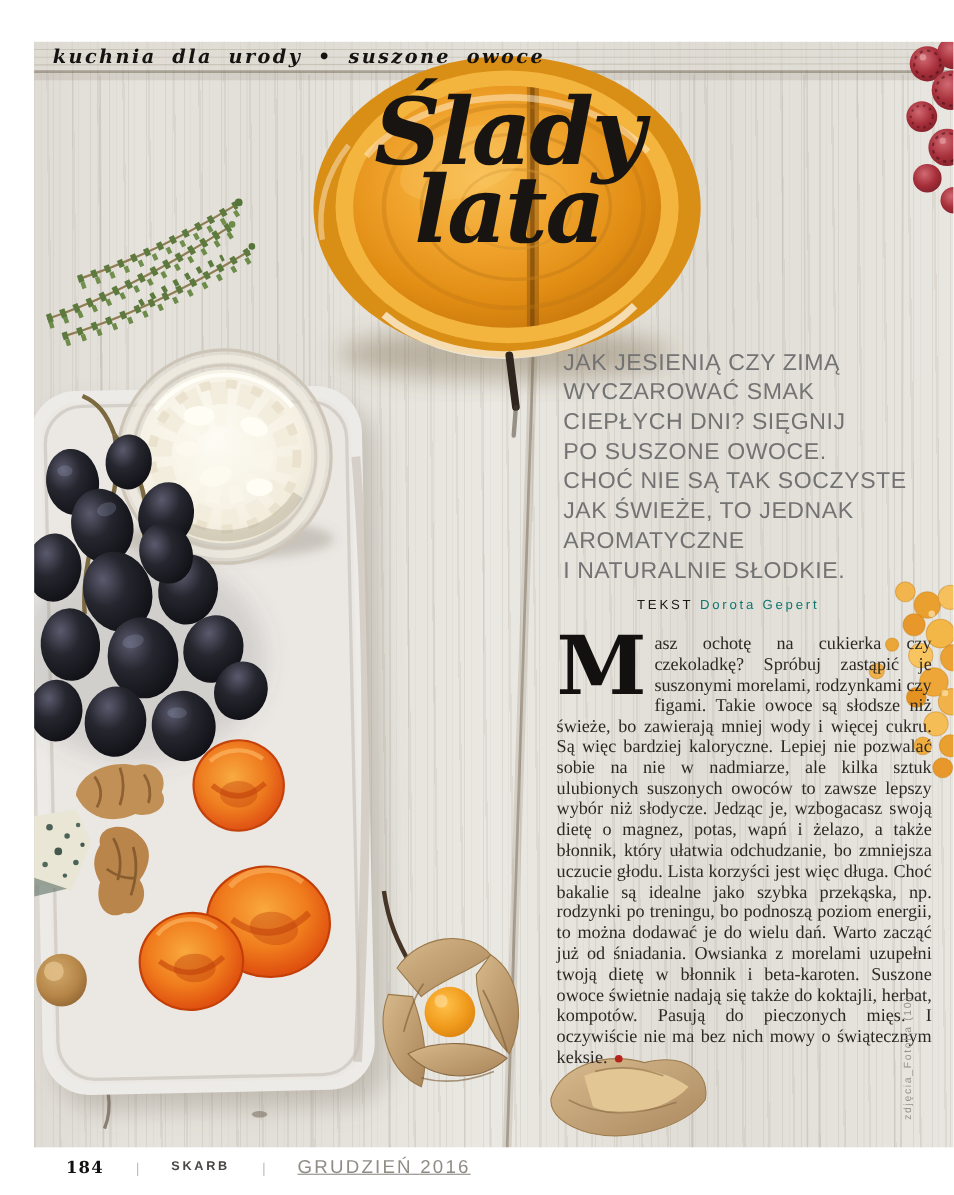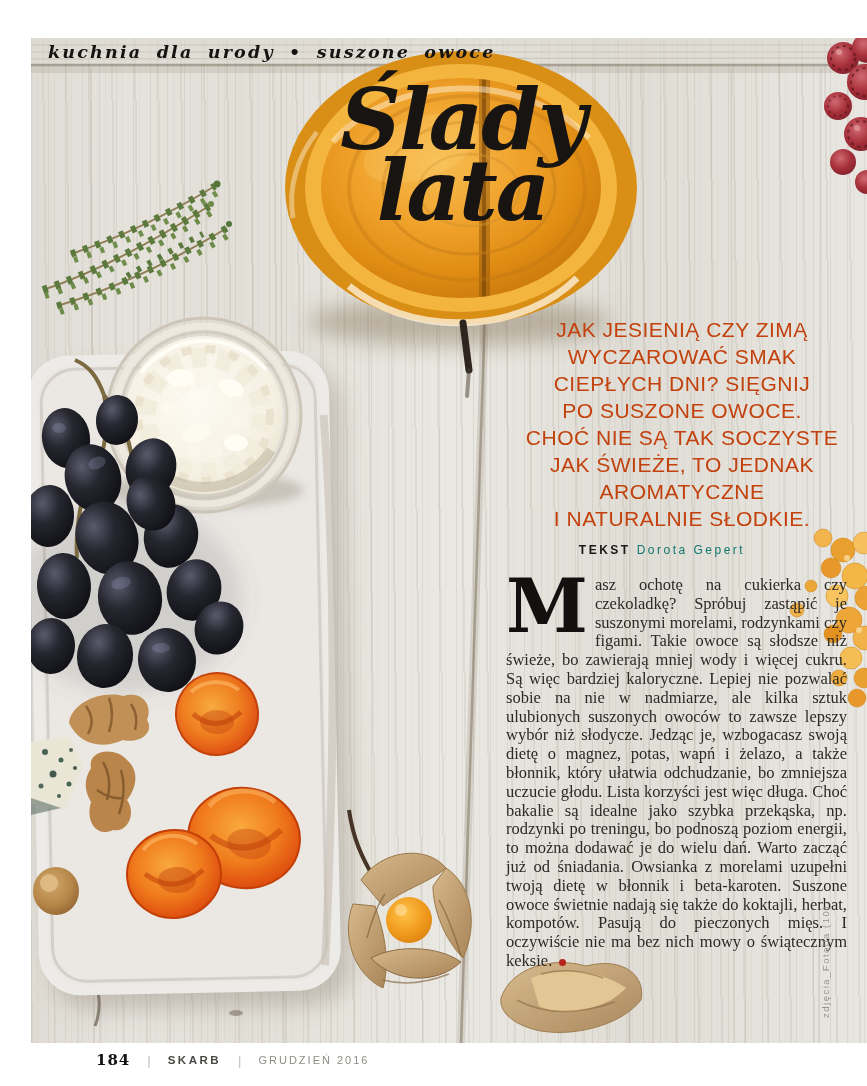--- a/index.html
+++ b/index.html
@@ -23,29 +23,29 @@
     font-family:"DejaVu Serif",serif;font-style:italic;font-weight:700;
     font-size:17.5px;letter-spacing:2.2px;word-spacing:6px;color:#151311;text-align:right;
   }
   .title{
     position:absolute;left:295px;top:84px;width:335px;z-index:5;text-align:center;
     font-family:"DejaVu Serif",serif;font-style:italic;font-weight:700;
     font-size:84px;line-height:71px;color:#171412;letter-spacing:-2px;
   }
   .title span{display:block;}
   .intro{
-    position:absolute;left:512px;top:316px;width:340px;z-index:5;text-align:center;
+    position:absolute;left:512px;top:316px;width:340px;z-index:5;text-align:left;
     font-family:"Liberation Sans",sans-serif;font-size:21px;line-height:27px;
-    letter-spacing:.5px;color:#c2410c;white-space:pre-line;
+    letter-spacing:.5px;color:#737373;white-space:pre-line;
   }
   .byline{
     position:absolute;left:492px;top:543px;width:340px;z-index:5;text-align:center;
     font-size:12px;letter-spacing:2.5px;
   }
-  .byline .lbl{font-weight:700;color:#1a1816;}
+  .byline .lbl{font-weight:400;color:#1a1816;}
   .byline .nm{color:#0f766e;margin-left:6px;}
   .bodycopy{
     position:absolute;left:506px;top:576px;width:341px;z-index:5;
     font-family:"Liberation Serif",serif;font-size:16.5px;line-height:18.8px;
     text-align:justify;color:#2c2925;
   }
   .dropcap{
     float:left;font-family:"DejaVu Serif",serif;font-weight:700;
     font-size:74px;line-height:56px;letter-spacing:-2px;color:#131110;
     margin:2px 9px 0 0;
@@ -53,26 +53,26 @@
   .endmark{
     display:inline-block;width:7px;height:7px;border-radius:50%;
     background:#b5231d;margin-left:7px;vertical-align:baseline;
   }
   .credit{
     position:absolute;left:820px;top:848px;height:170px;z-index:5;
     writing-mode:vertical-rl;transform:rotate(180deg);
     font-size:9.5px;letter-spacing:1.5px;color:#97928a;
   }
   .footer{
-    position:absolute;left:60px;top:1051px;z-index:5;display:flex;align-items:center;gap:17px;margin-left:36px;
+    position:absolute;left:60px;top:1051px;z-index:5;display:flex;align-items:center;gap:29px;
   }
   .footer .pageno{font-family:"DejaVu Serif",serif;font-weight:700;font-size:15px;color:#121110;letter-spacing:1px;}
   .footer .div{color:#c2beb6;font-size:13px;font-weight:400;}
   .footer .mag{font-size:11.5px;letter-spacing:2.5px;color:#4a4844;font-weight:bold;}
-  .footer .issue{font-size:11px;letter-spacing:2px;color:#8f8c86;}
+  .footer .issue{font-size:17px;letter-spacing:2px;color:#8f8c86;text-decoration:underline;}
 </style>
 </head>
 <body>
 
 <div class="photo">
 <svg width="836" height="1006" viewBox="0 0 836 1006">
   <defs>
     <filter id="soft" x="-40%" y="-40%" width="180%" height="180%">
           <feGaussianBlur stdDeviation="5"></feGaussianBlur>
         </filter>

